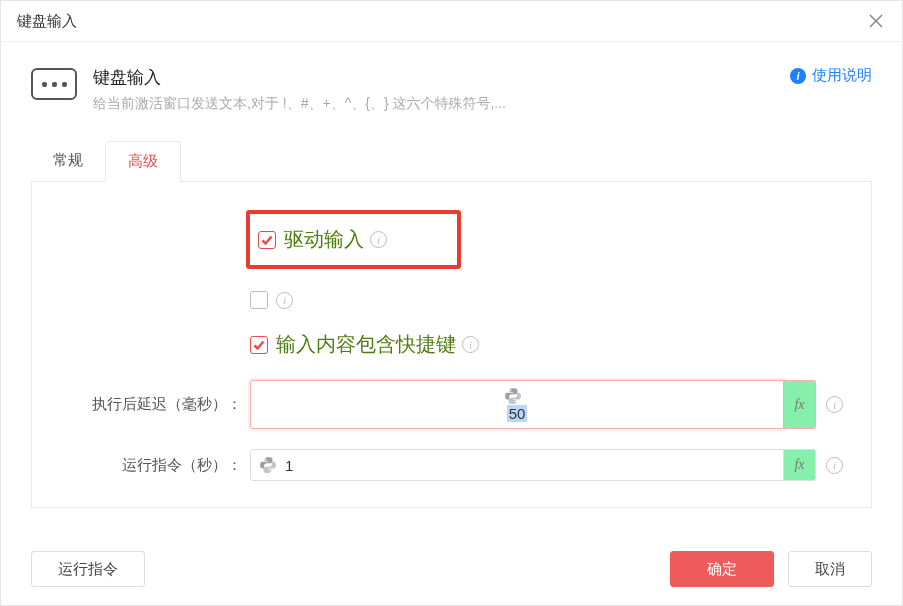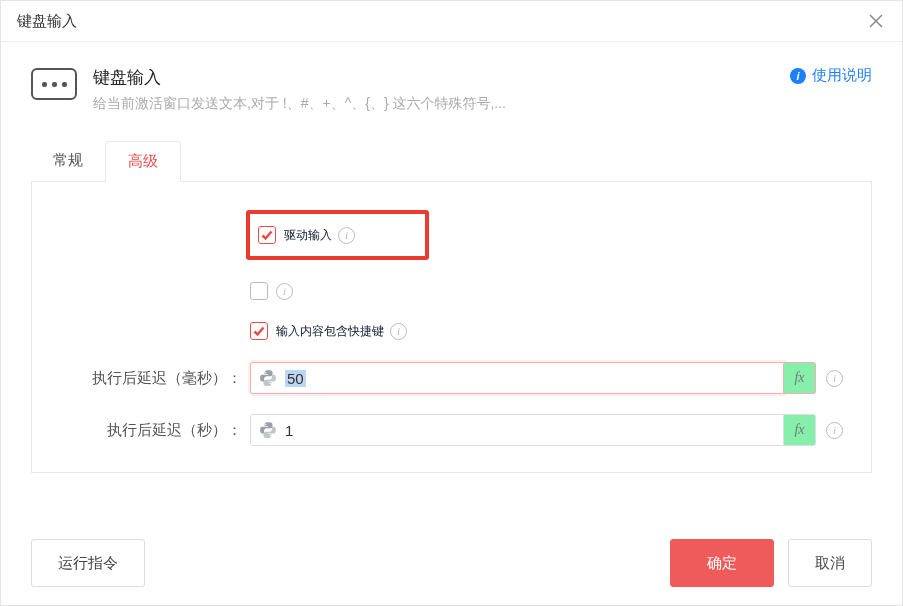--- a/index.html
+++ b/index.html
@@ -123,21 +123,21 @@
     display:flex; align-items:center; justify-content:center;
     margin-right:8px;
     cursor:pointer;
     flex-shrink:0;
   }
   .chk.checked {
     border-color:#e94b4b;
   }
   .chk.checked svg { stroke:#e94b4b; }
   .chk svg { width:12px; height:12px; stroke-width:2.5; fill:none; }
-  .chk-label { font-size:12px; color:#0f172a; margin-right:6px; }
+  .chk-label { font-size:20px; color:#4d7c0f; margin-right:6px; }
 
   .info-circle {
     width:17px; height:17px;
     border:1px solid #bbb;
     border-radius:50%;
     color:#bbb;
     display:flex; align-items:center; justify-content:center;
     font-size:11px; font-style:italic; font-family: Georgia, serif;
     cursor:pointer;
     flex-shrink:0;
@@ -165,20 +165,21 @@
     border:1px solid #ddd;
     border-radius:3px 0 0 3px;
     display:flex;
     align-items:center;
     padding: 6px 8px;
     min-height:32px;
   }
   .inp.sel {
     border-color:#f0b0ae;
     box-shadow: 0 0 0 2px rgba(233,75,75,0.10);
+    flex-direction: column;
   }
   .py-icon {
     width:18px; height:18px;
     margin-right:8px;
     flex-shrink:0;
   }
   .py-icon svg { width:18px; height:18px; }
   .inp-value { font-size:15px; color:#333; }
   .inp-value.selected {
     background:#bcd7f5;
@@ -204,21 +205,21 @@
 
   
   .footer {
     position:absolute;
     bottom:0; left:0; right:0;
     padding: 18px 30px;
     display:flex;
     align-items:center;
   }
   .btn {
-    height:48px;
+    height:36px;
     padding: 0 26px;
     border:1px solid #ddd;
     border-radius:3px;
     background:#fff;
     font-size:15px;
     color:#444;
     display:flex; align-items:center; justify-content:center;
     cursor:pointer;
   }
   .btn.primary {
@@ -322,21 +323,21 @@
           </span>
           <span class="inp-value selected">50</span>
         </div>
         <div class="fx-btn">fx</div>
       </div>
       <span class="info-circle">i</span>
     </div>
   </div>
 
   <div class="row" style="margin-bottom:0">
-    <div class="label-col">执行后延迟（秒）：</div>
+    <div class="label-col">运行指令（秒）：</div>
     <div class="ctrl-col">
       <div class="inp-wrap">
         <div class="inp">
           <span class="py-icon">
             <svg viewBox="0 0 32 32">
                 <path fill="#9aa0a6" d="M15 2c-4 0-5 2-5 4v3h6v1H6c-3 0-4 2-4 6s1 6 4 6h3v-4c0-3 2-5 5-5h6c2 0 4-1 4-4V6c0-2-1-4-5-4h-4zm-3 3a1.2 1.2 0 1 1 0 2.4 1.2 1.2 0 0 1 0-2.4z"></path>
                 <path fill="#c1c6cc" d="M17 30c4 0 5-2 5-4v-3h-6v-1h10c3 0 4-2 4-6s-1-6-4-6h-3v4c0 3-2 5-5 5h-6c-2 0-4 1-4 4v3c0 2 1 4 5 4h4zm3-3a1.2 1.2 0 1 1 0-2.4 1.2 1.2 0 0 1 0 2.4z"></path>
               </svg>
           </span>
           <span class="inp-value">1</span>

